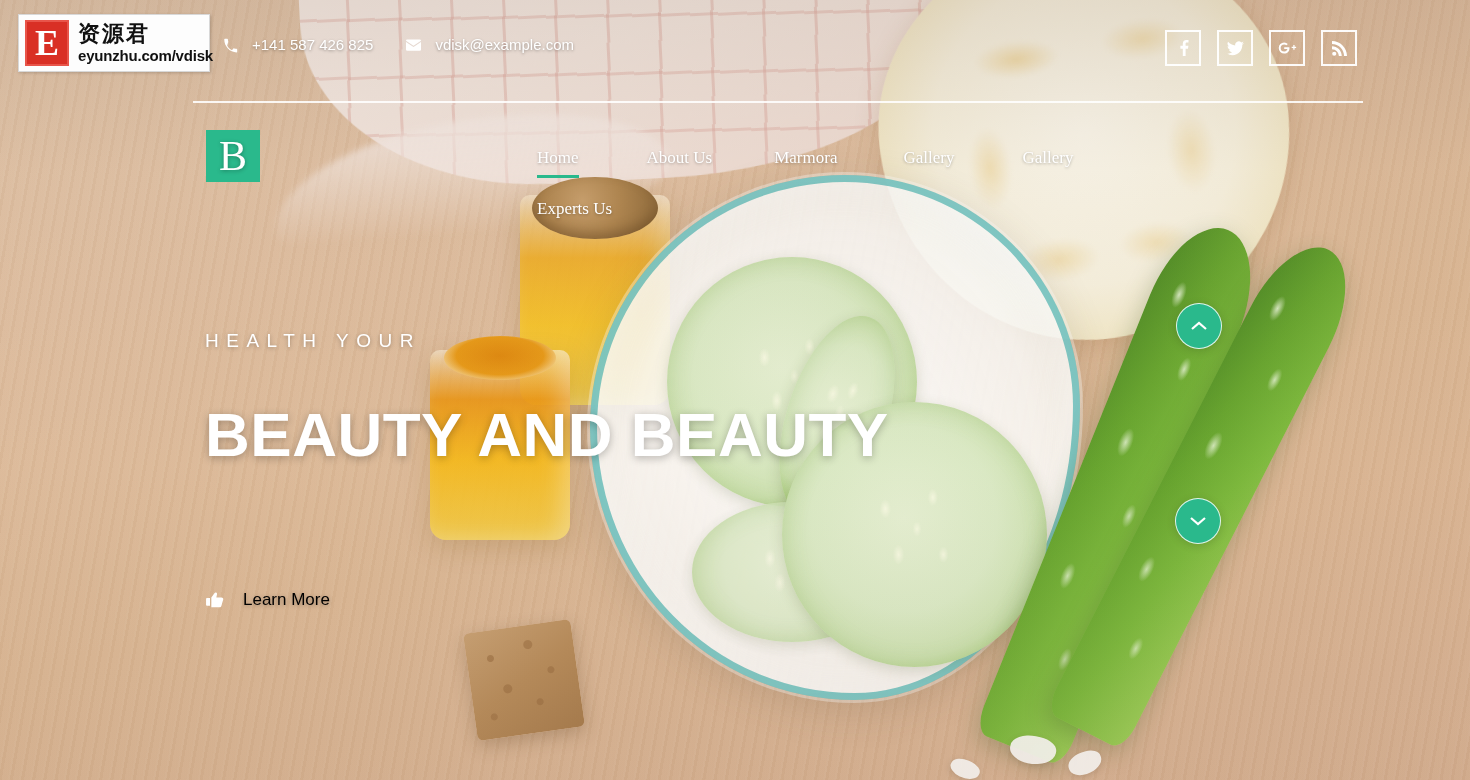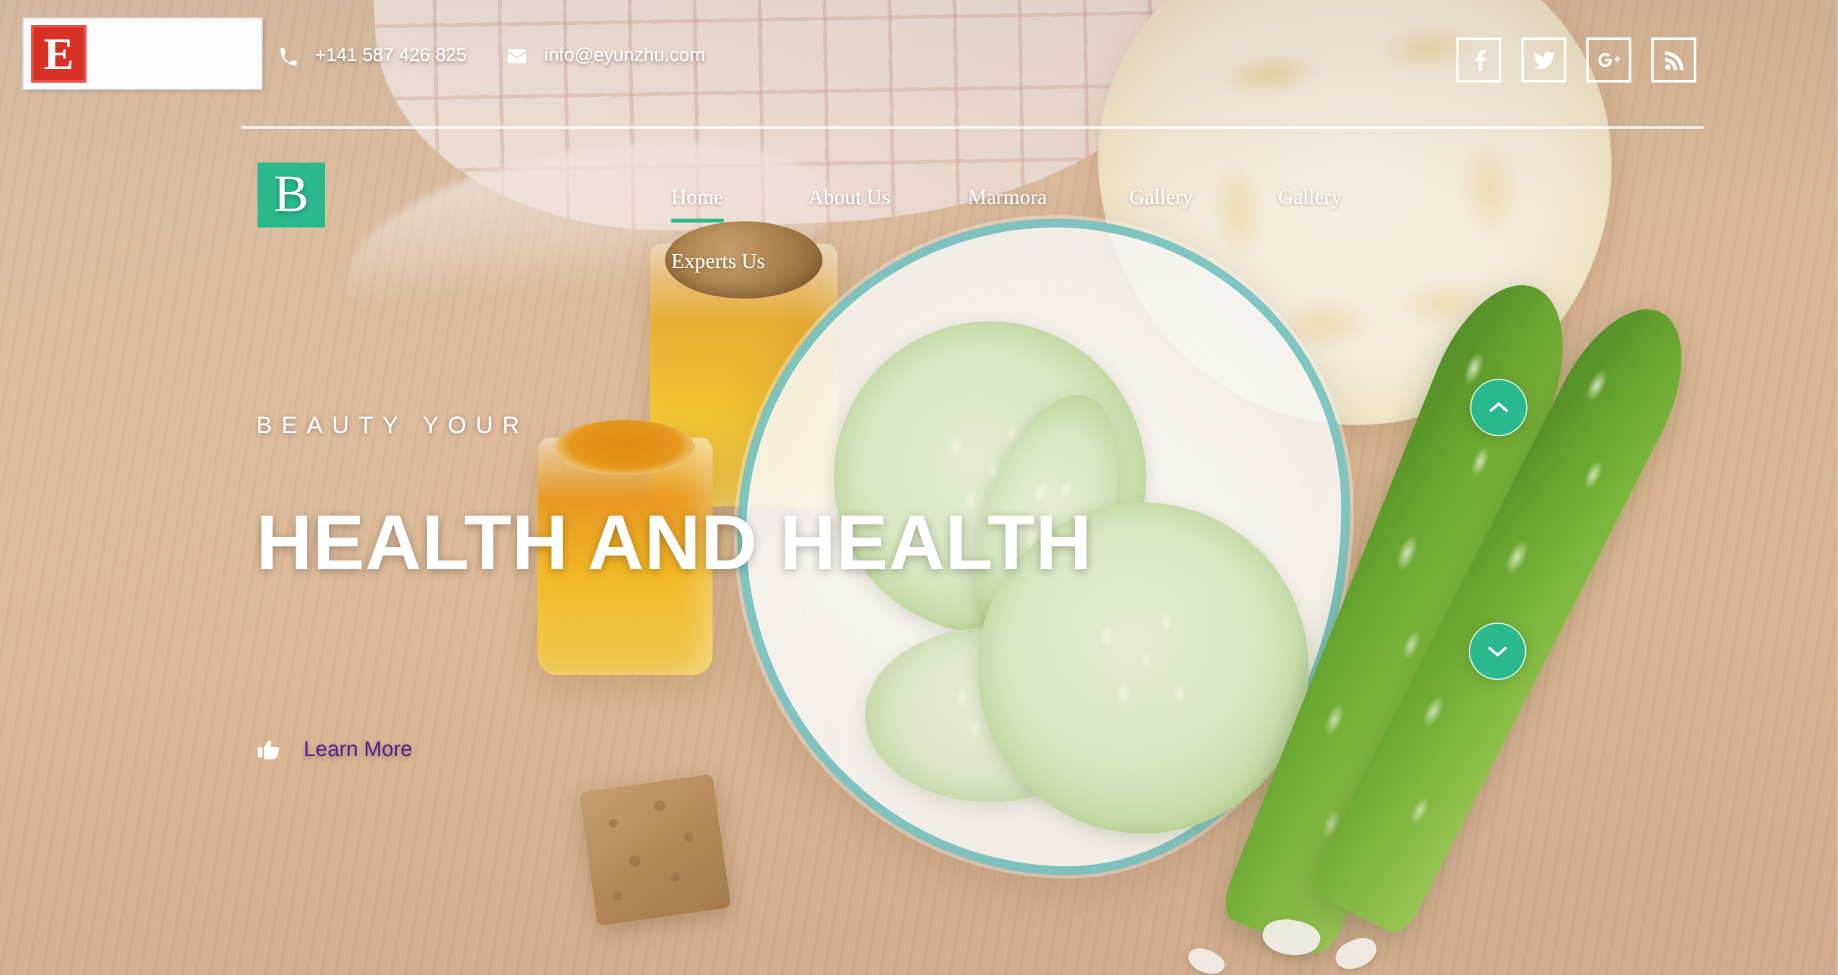--- a/index.html
+++ b/index.html
@@ -372,21 +372,21 @@
     letter-spacing: 0.5px;
     line-height: 1.05;
     text-shadow: 0 2px 8px rgba(0,0,0,0.28);
     white-space: nowrap;
   }
   .learn-more {
     position: absolute;
     left: 0; top: 260px;
     display: flex;
     align-items: center;
-    color: #4c1d95;
+    color: #000000;
     font-size: 17px;
     cursor: pointer;
     text-shadow: 0 1px 4px rgba(0,0,0,0.3);
     white-space: nowrap;
   }
   .learn-icon {
     width: 20px; height: 20px;
     margin-right: 18px;
     display: flex;
     align-items: center;
@@ -497,21 +497,21 @@
                 <path fill="#ffffff" d="M6.6 10.8c1.7 3.4 4.2 5.9 7.6 7.6l2.5-2.5c.3-.3.8-.4 1.2-.3 1.2.4 2.5.6 3.8.6.6 0 1 .4 1 1V21c0 .6-.4 1-1 1C11.3 22 2 12.7 2 1c0-.6.4-1 1-1h3.8c.6 0 1 .4 1 1 0 1.3.2 2.6.6 3.8.1.4 0 .9-.3 1.2L6.6 10.8z" transform="translate(0,1)"></path>
               </svg>
           </span>
           <span>+141 587 426 825</span>
           <span class="contact-sep"></span>
           <span class="ci">
             <svg width="15" height="12" viewBox="0 0 24 18">
                 <path fill="#ffffff" d="M2 0h20a2 2 0 0 1 2 2L12 10 0 2a2 2 0 0 1 2-2zm22 4.2V16a2 2 0 0 1-2 2H2a2 2 0 0 1-2-2V4.2l12 7.8 12-7.8z"></path>
               </svg>
           </span>
-          <span>info@eyunzhu.com</span>
+          <span>vdisk@example.com</span>
         </div>
       </div>
 
       <div class="social">
         <div class="social-btn">
           <svg width="16" height="16" viewBox="0 0 16 16">
               <path d="M10.6 16V8.7h2.4l.4-2.9h-2.8V4c0-.8.2-1.4 1.4-1.4h1.5V0C13.2 0 12.3 0 11.3 0 9.2 0 7.8 1.3 7.8 3.7v2.1H5.4v2.9h2.4V16h2.8z"></path>
             </svg>
         </div>
         <div class="social-btn">
@@ -547,22 +547,22 @@
       <div class="nav-item">Marmora</div>
       <span class="nav-gap-3"></span>
       <div class="nav-item">Gallery</div>
       <span class="nav-gap-4"></span>
       <div class="nav-item">Gallery</div>
       <span class="nav-break"></span>
       <div class="nav-item">Experts Us</div>
     </div>
 
     <div class="hero">
-      <div class="hero-kicker">BEAUTY YOUR</div>
-      <div class="hero-title">HEALTH AND HEALTH</div>
+      <div class="hero-kicker">HEALTH YOUR</div>
+      <div class="hero-title">BEAUTY AND BEAUTY</div>
       <div class="learn-more">
         <span class="learn-icon">
           <svg width="19" height="17" viewBox="0 0 20 18">
               <path d="M1 6.4h3.2v8.2H1A1 1 0 0 1 0 13.6V7.4a1 1 0 0 1 1-1zm4.6-.5 3.3-4.6c.4-.6 1-.9 1.7-.7.8.2 1.2 1 1 1.8L10.9 5.9h5.5c1 0 1.8.8 1.8 1.8 0 .2 0 .4-.1.6l-1.8 6.2c-.3 1-1.2 1.7-2.2 1.7H5.6V5.9z"></path>
             </svg>
         </span>
         <span>Learn More</span>
       </div>
     </div>
 
@@ -572,16 +572,20 @@
         </svg>
     </div>
     <div class="slider-btn slider-down">
       <svg width="18" height="12" viewBox="0 0 18 12">
           <polyline points="2,3 9,9 16,3"></polyline>
         </svg>
     </div>
 
     <div class="watermark">
       <div class="wm-e">E</div>
+      <div class="wm-text">
+        <div class="wm-cn">资源君</div>
+        <div class="wm-url">eyunzhu.com/vdisk</div>
+      </div>
     </div>
 
   </div>
 </div>
 
 </body></html>

